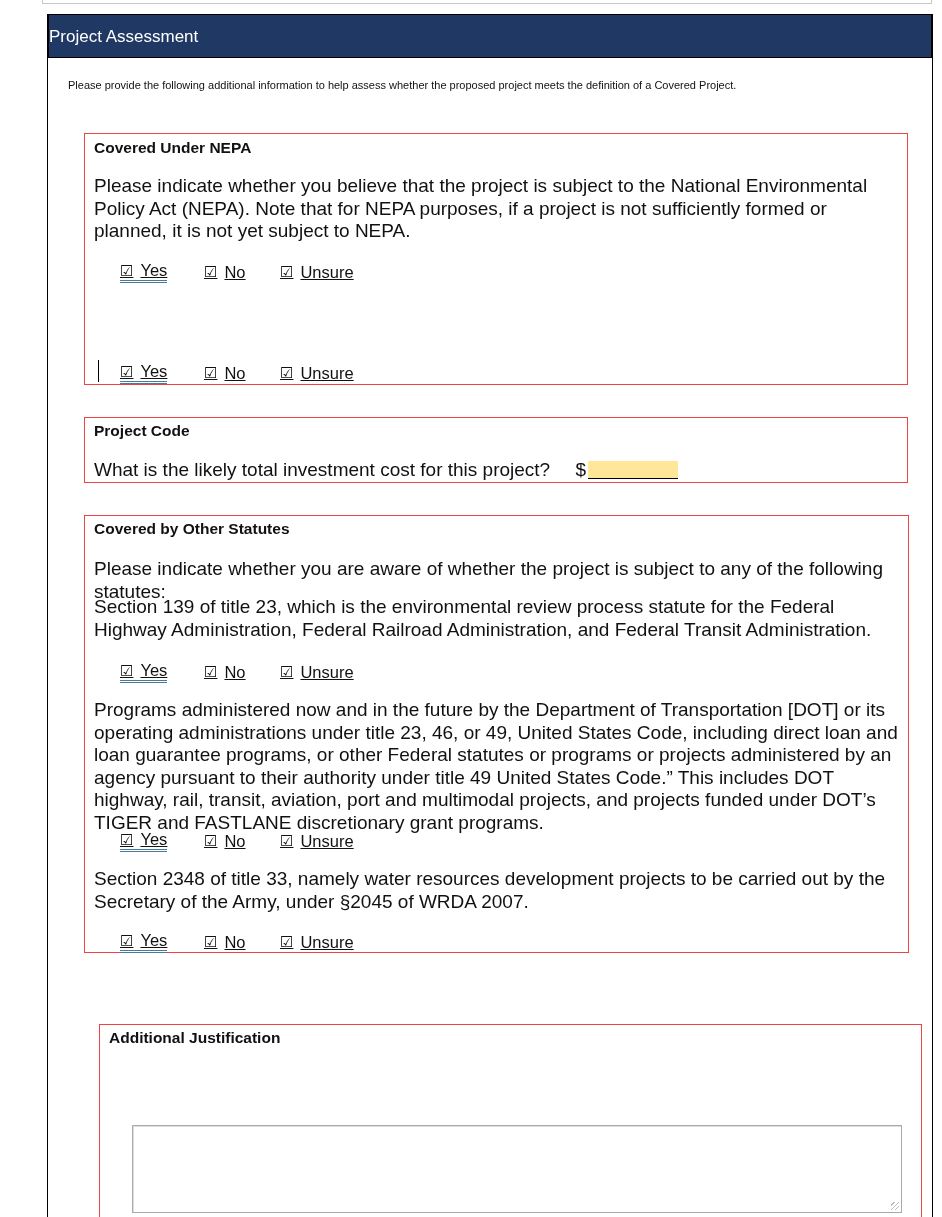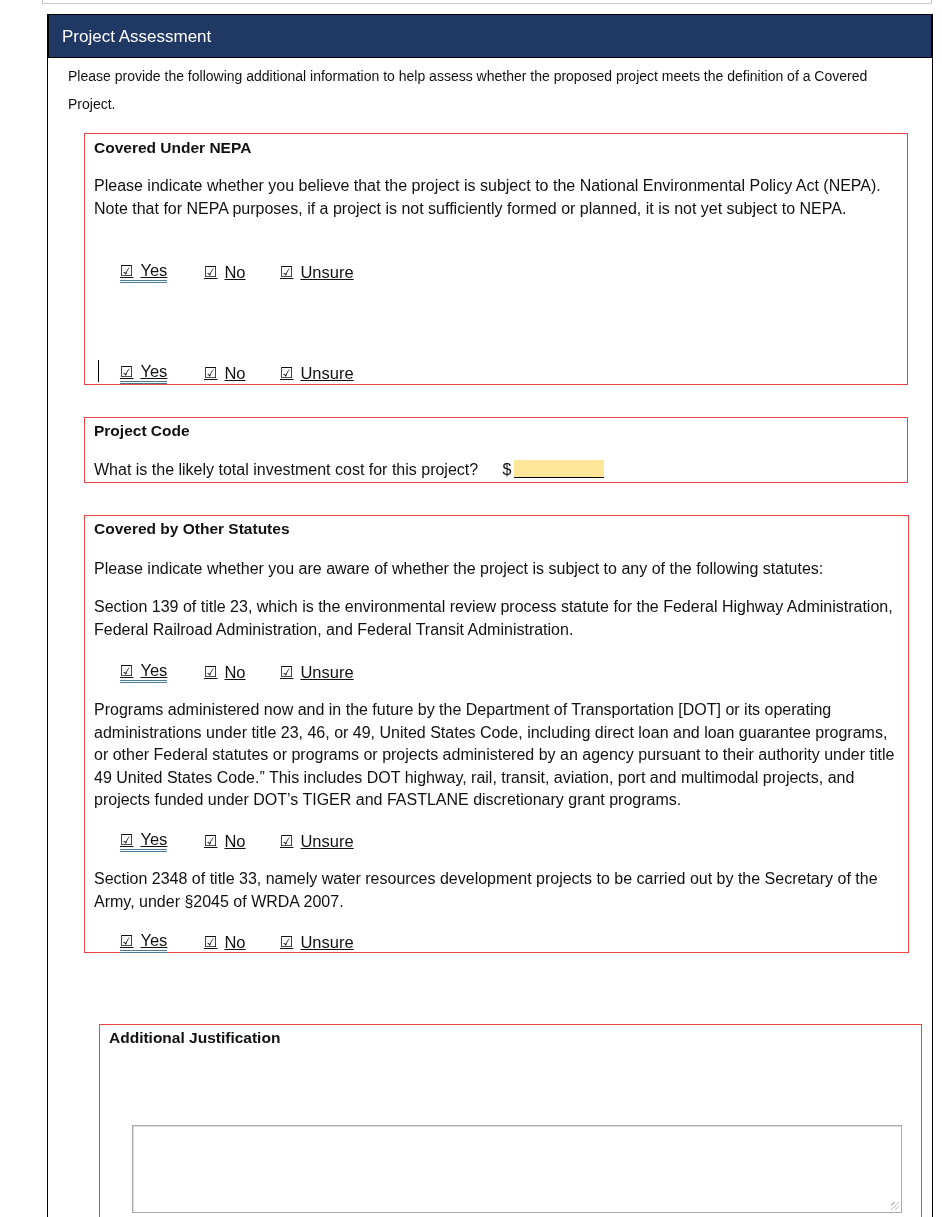--- a/index.html
+++ b/index.html
@@ -6,28 +6,28 @@
   body { width: 942px; height: 1217px; position: relative; overflow: hidden;
          font-family: "Liberation Sans", "DejaVu Sans", sans-serif; color: #111; }
 
   .top-frame { position: absolute; left: 42px; top: -10px; width: 888px; height: 13px;
                border: 1px solid #c8c8c8; border-top: none; background: #fff; }
 
   .panel { position: absolute; left: 47px; top: 14px; width: 884px; height: 1210px;
            border-left: 1px solid #000; border-right: 1px solid #000; }
   .panel-header { position: absolute; left: 0; top: 0; width: 884px; height: 44px;
                   background: #1f3864; border: 1px solid #000; box-sizing: border-box;
-                  color: #fff; font-size: 17px; line-height: 44px; padding-left: 13px; }
+                  color: #fff; font-size: 17px; line-height: 44px; }
 
-  .intro { position: absolute; left: 20px; top: 48px; width: 830px;
-           font-size: 14px; line-height: 28px; }
+  .intro { position: absolute; left: 20px; top: 60px; width: 830px;
+           font-size: 11px; line-height: 22px; }
 
   .box { position: absolute; border: 1px solid #ef4444; background: #fff; box-sizing: border-box; }
   .box-title { position: absolute; left: 9px; font-weight: bold; font-size: 15.5px; }
-  .para { position: absolute; left: 9px; font-size: 16px; line-height: 22.5px; }
+  .para { position: absolute; left: 9px; font-size: 19px; line-height: 22.5px; }
 
   .opts { position: absolute; left: 35px; font-size: 16.5px; display: flex; gap: 0; }
   .opt { display: inline-flex; align-items: center; cursor: pointer; text-decoration: underline; }
   .opt .box-glyph { font-size: 15px; margin-right: 7px; font-family: "DejaVu Sans", sans-serif; }
   .opt.yes { width: 84px; }
   .opt.no { width: 76px; }
   .opt.yes .opt-inner { border-bottom: 3px double #4a7a9a; padding-bottom: 0; line-height: 18px; }
 
   .cost-field { display: inline-block; width: 90px; height: 17px; background: #ffe699;
                 border-bottom: 1px solid #000; vertical-align: -3px; margin-left: 2px; }

